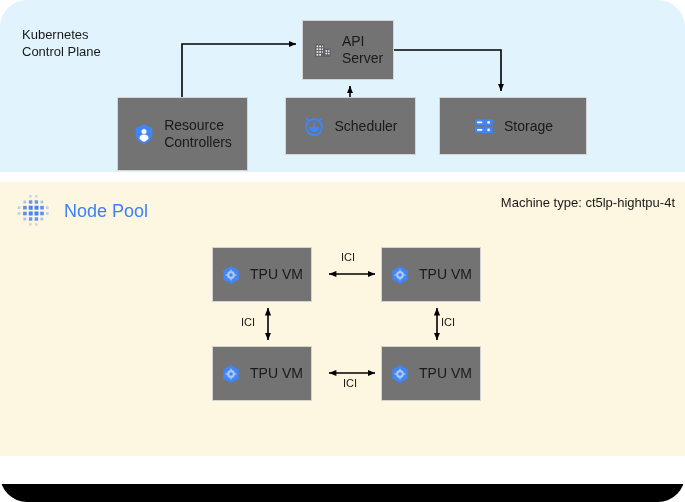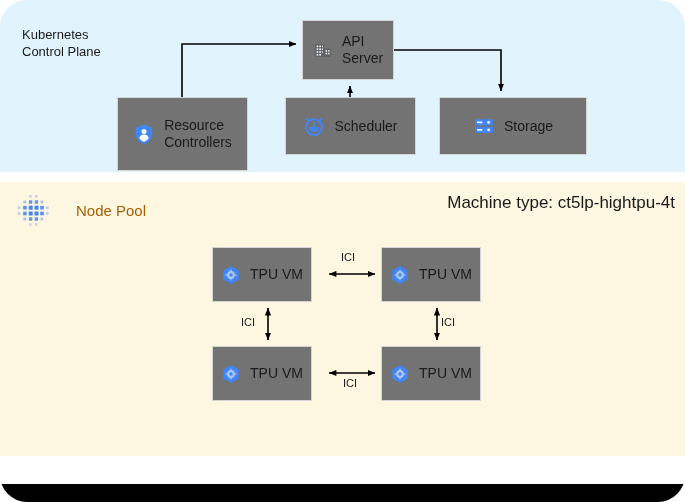--- a/index.html
+++ b/index.html
@@ -50,40 +50,40 @@
     position: absolute;
     left: 22px;
     top: 26px;
     font-size: 13px;
     line-height: 17px;
     color: #1a1a1a;
     white-space: pre-line;
   }
   #node-pool-title {
     position: absolute;
-    left: 76px;
+    left: 64px;
     top: 202px;
-    font-size: 15px;
+    font-size: 18px;
     line-height: 18px;
-    color: #a16207;
+    color: #3b82f6;
   }
   #node-pool-icon {
     position: absolute;
     left: 13px;
     top: 192px;
     width: 40px;
     height: 40px;
   }
   #machine-info {
     position: absolute;
     right: 10px;
     top: 194px;
     width: 340px;
     text-align: right;
-    font-size: 17px;
+    font-size: 13px;
     line-height: 18px;
     color: #1a1a1a;
   }
 
   
   .node-box {
     position: absolute;
     background: #737373;
     border: 1px solid #d4d4d4;
     box-sizing: border-box;

